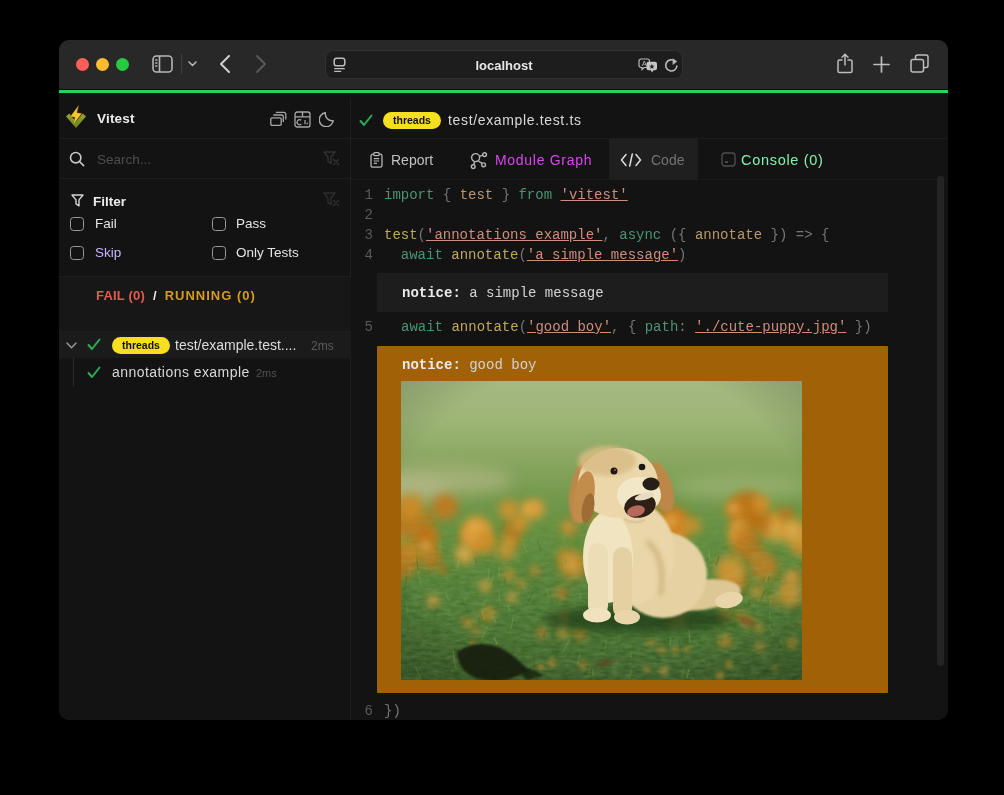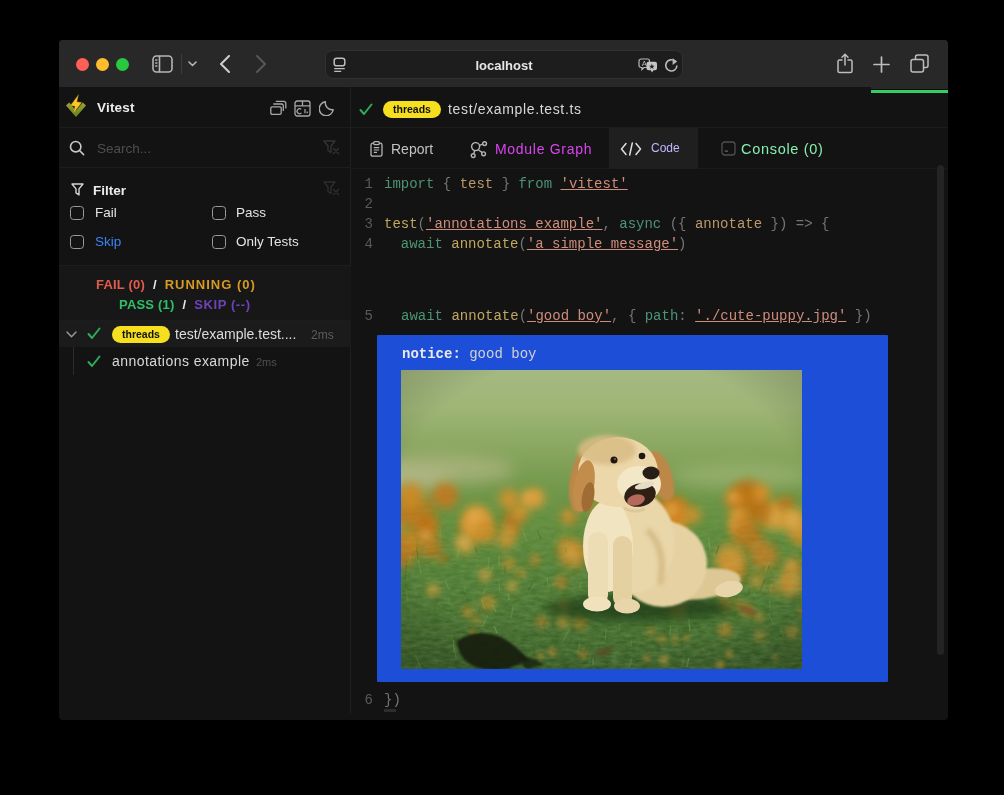--- a/index.html
+++ b/index.html
@@ -1,27 +1,27 @@
 <!DOCTYPE html>
 <html><head>
 <meta charset="utf-8">
 <style>
   * { margin:0; padding:0; box-sizing:border-box; }
   html,body { width:1004px; height:795px; background:#000; overflow:hidden;
     font-family:"Liberation Sans", sans-serif; }
   .window { position:absolute; left:59px; top:40px; width:889px; height:680px;
-    border-radius:4px; overflow:hidden; background:#131313;
+    border-radius:10px; overflow:hidden; background:#131313;
     box-shadow:0 10px 40px rgba(0,0,0,.7); }
   .titlebar { position:relative; height:49px; background:#282828; }
   .tl { position:absolute; width:13px; height:13px; border-radius:50%; top:57.5px; }
   .darkline { position:absolute; left:0; top:49px; width:100%; height:1px; background:#0a0a0a; }
   .greenline { position:absolute; left:0; top:50px; width:100%; height:3px; background:#34cd63; }
   .urlbar { position:absolute; left:266px; top:10px; width:358px; height:29px;
     background:#1d1d1d; border:1px solid #313131; border-radius:8px; }
-  .app { position:absolute; left:0; top:47px; width:812px; height:627px; display:flex; }
+  .app { position:absolute; left:0; top:58px; width:812px; height:627px; display:flex; }
   .sidebar { position:relative; width:292px; height:627px; background:#131313;
     border-right:1px solid #1f1f1f; flex:none; }
   .main { position:relative; width:596px; height:627px; background:#131313; }
   svg { display:block; }
   .pill { display:inline-block; background:#f6df1e; color:#111; font-weight:bold;
     font-size:10.5px; border-radius:9px; height:17px; line-height:17px; padding:0 10px; }
   .mono { font-family:"Liberation Mono", monospace; }
   .cb { width:14px; height:14px; border:1.5px solid #9a9a9a; border-radius:3.5px; }
   .k { color:#4d9375; } .f { color:#c0a860; } .s { color:#cf8d7c;text-decoration:underline; }
   .p { color:#757575; } .v { color:#bd976a; } .ln { color:#5a5a5a; }
@@ -151,28 +151,27 @@
         <div style="position:absolute;left:34px;top:14.5px;font-size:13.5px;font-weight:bold;color:#ececec">Filter</div>
         <svg style="position:absolute;left:264px;top:13px" width="17" height="16" viewBox="0 0 17 16" fill="none" stroke="#2e2e2e" stroke-width="1.4" stroke-linejoin="round">
           <path d="M1 1 H12 L8 6 V12.5 L5 10.5 V6 Z"></path>
           <path d="M10.5 8.5 L15.5 13.5 M15.5 8.5 L10.5 13.5" stroke-linecap="round"></path>
         </svg>
         <div class="cb" style="position:absolute;left:11px;top:38px"></div>
         <div style="position:absolute;left:36px;top:37px;font-size:13.5px;color:#e4e4e4">Fail</div>
         <div class="cb" style="position:absolute;left:153px;top:38px"></div>
         <div style="position:absolute;left:177px;top:37px;font-size:13.5px;color:#e4e4e4">Pass</div>
         <div class="cb" style="position:absolute;left:11px;top:67px"></div>
-        <div style="position:absolute;left:36px;top:66px;font-size:13.5px;color:#3b82f6">Skip</div>
+        <div style="position:absolute;left:36px;top:66px;font-size:13.5px;color:#c4b5fd">Skip</div>
         <div class="cb" style="position:absolute;left:153px;top:67px"></div>
         <div style="position:absolute;left:177px;top:66px;font-size:13.5px;color:#e4e4e4">Only Tests</div>
       </div>
 
       <div style="position:absolute;left:0;top:178px;width:292px;height:56px;background:#171717;border-top:1px solid #1d1d1d;border-bottom:1px solid #1d1d1d;font-size:13px;font-weight:bold">
         <div style="margin:9px 0 0 37px;line-height:20px"><span style="color:#e25c4e;letter-spacing:.2px">FAIL (0)</span><span style="color:#e8e8e8;margin-left:8px">/</span><span style="color:#d79a23;margin-left:8px;letter-spacing:1px">RUNNING (0)</span></div>
-        <div style="margin-left:60px;line-height:20px"><span style="color:#2ec069;letter-spacing:.2px">PASS (1)</span><span style="color:#e8e8e8;margin-left:8px">/</span><span style="color:#6d43b8;margin-left:8px;letter-spacing:.6px">SKIP (--)</span></div>
       </div>
 
       <div style="position:absolute;left:0;top:234px;width:292px;height:26px;background:#1b1b1b">
         <svg style="position:absolute;left:7px;top:10px" width="11" height="7" viewBox="0 0 11 7" fill="none" stroke="#9a9a9a" stroke-width="1.4" stroke-linecap="round" stroke-linejoin="round">
             <path d="M1 1 L5.5 5.7 L10 1"></path>
           </svg>
         <svg style="position:absolute;left:28px;top:6px" width="14" height="13" viewBox="0 0 14 13" fill="none" stroke="#2eac55" stroke-width="2" stroke-linecap="round" stroke-linejoin="round">
             <path d="M1.5 7 L5 11 L12.5 1.5"></path>
           </svg>
         <div class="pill" style="position:absolute;left:53px;top:4.5px">threads</div>
@@ -215,37 +214,40 @@
           <circle cx="3.2" cy="14.6" r="1.9"></circle>
           <path d="M9.4 4.3 L12.8 3.2 M8.4 9 L12.4 11.6 M4.8 9.5 L3.6 12.7"></path>
         </svg>
         <div style="position:absolute;left:144px;top:13px;font-size:14px;letter-spacing:.7px;color:#d946ef">Module Graph</div>
 
         <svg style="position:absolute;left:269px;top:14px" width="22" height="14" viewBox="0 0 22 14" fill="none" stroke="#dedede" stroke-width="1.5" stroke-linecap="round" stroke-linejoin="round">
           <path d="M6 1.5 L1.5 7 L6 12.5"></path>
           <path d="M16 1.5 L20.5 7 L16 12.5"></path>
           <path d="M12.3 1 L9.7 13"></path>
         </svg>
-        <div style="position:absolute;left:300px;top:13px;font-size:12px;color:#c4b5fd">Code</div>
+        <div style="position:absolute;left:300px;top:13px;font-size:14px;color:#737373">Code</div>
 
         <svg style="position:absolute;left:370px;top:13px" width="15" height="15" viewBox="0 0 15 15" fill="none" stroke="#4f4f4f" stroke-width="1.3">
           <rect x="1" y="1" width="13" height="13" rx="2.8"></rect>
           <path d="M3.8 10.2 h3.2" stroke-width="1.7"></path>
         </svg>
         <div style="position:absolute;left:390px;top:13px;font-size:14.5px;letter-spacing:.7px;color:#86efac">Console (0)</div>
       </div>
 
       <div class="mono" style="position:absolute;left:0;top:82px;width:596px;height:546px;font-size:14px;line-height:20px;overflow:hidden">
         <div style="position:absolute;left:0;top:5px;width:22px;text-align:right" class="ln">1<br>2<br>3<br>4</div>
         <div style="position:absolute;left:33px;top:5px;white-space:pre"><span class="k">import</span> <span class="p">{</span> <span class="v">test</span> <span class="p">}</span> <span class="k">from</span> <span class="s">'vitest'</span>
 <br><span class="f">test</span><span class="p">(</span><span class="s">'annotations example'</span><span class="p">,</span> <span class="k">async</span> <span class="p">({</span> <span class="v">annotate</span> <span class="p">})</span> <span class="p">=&gt;</span> <span class="p">{</span>
   <span class="k">await</span> <span class="f">annotate</span><span class="p">(</span><span class="s">'a simple message'</span><span class="p">)</span></div>
+        <div style="position:absolute;left:26px;top:93px;width:511px;height:39px;background:#1d1d1d;border-radius:1px">
+          <div style="position:absolute;left:25px;top:10px"><b style="color:#eaeaea">notice:</b> <span style="color:#d2d2d2">a simple message</span></div>
+        </div>
         <div style="position:absolute;left:0;top:137px;width:22px;text-align:right" class="ln">5</div>
         <div style="position:absolute;left:50px;top:137px;white-space:pre"><span class="k">await</span> <span class="f">annotate</span><span class="p">(</span><span class="s">'good boy'</span><span class="p">,</span> <span class="p">{</span> <span class="k">path</span><span class="p">:</span> <span class="s">'./cute-puppy.jpg'</span> <span class="p">})</span></div>
-        <div style="position:absolute;left:26px;top:166px;width:511px;height:347px;background:#1d4ed8;border-radius:1px">
+        <div style="position:absolute;left:26px;top:166px;width:511px;height:347px;background:#a16207;border-radius:1px">
           <div style="position:absolute;left:25px;top:9px"><b style="color:#eaeaea">notice:</b> <span style="color:#d2d2d2">good boy</span></div>
           <div style="position:absolute;left:24px;top:35px;width:401px;height:299px;overflow:hidden" id="puppy">
               <svg width="401" height="299" viewBox="0 0 401 299">
                 <defs>
 <linearGradient id="bgg" x1="0" y1="0" x2="0" y2="1">
 <stop offset="0" stop-color="#a5b982"></stop>
 <stop offset="0.13" stop-color="#9eb576"></stop>
 <stop offset="0.28" stop-color="#87a55d"></stop>
 <stop offset="0.40" stop-color="#71974a"></stop>
 <stop offset="0.52" stop-color="#5e893a"></stop>

